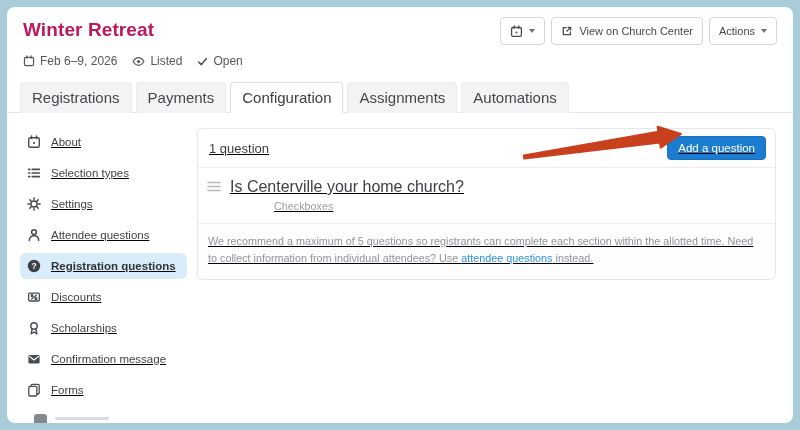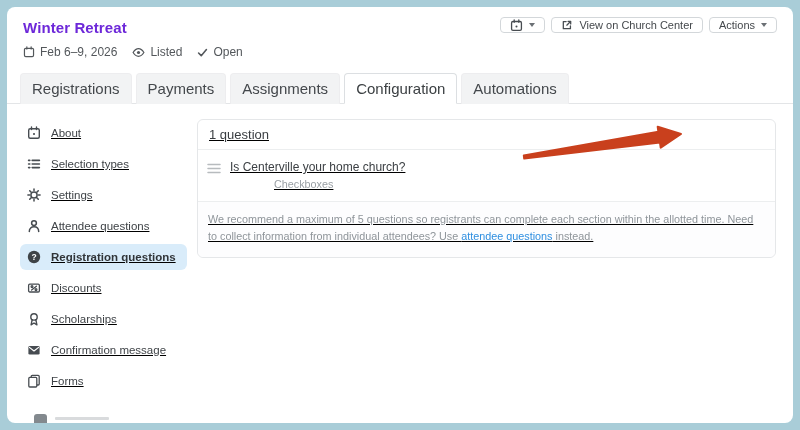--- a/index.html
+++ b/index.html
@@ -11,25 +11,25 @@
     overflow:hidden;
     -webkit-font-smoothing:antialiased;
   }
   .card {
     position:absolute; inset:7px;
     background:#fff; border-radius:8px; overflow:hidden;
   }
   
   .hdr { padding:10px 16px 0 16px; }
   .hdr-row { display:flex; justify-content:space-between; align-items:flex-start; }
-  .title { font-size:15px; font-weight:700; color:#6d28d9; letter-spacing:.1px; padding-top:2px; }
+  .title { font-size:19px; font-weight:700; color:#be185d; letter-spacing:.1px; padding-top:2px; }
   .toolbar { display:flex; gap:6px; }
   .btn {
     display:inline-flex; align-items:center; gap:6px;
-    height:16px; padding:0 9px; background:#fff;
+    height:28px; padding:0 9px; background:#fff;
     border:1px solid #d3d7da; border-radius:4px;
     font-size:11px; color:#44484c; cursor:pointer; white-space:nowrap;
   }
   .caret { width:0; height:0; border-left:3.5px solid transparent; border-right:3.5px solid transparent; border-top:4px solid #6b7075; }
   .meta { display:flex; gap:15px; margin-top:9px; align-items:center; }
   .meta-item { display:inline-flex; align-items:center; gap:5px; font-size:12px; color:#53575b; }
   .icon { display:inline-flex; flex:none; }
   
   .tabbar { margin-top:14px; padding:0 13px; border-bottom:1px solid #e3e5e7; display:flex; gap:4px; }
   .tab {
@@ -57,21 +57,21 @@
   .panel { border:1px solid #e5e7e9; border-radius:6px; background:#fff; }
   .panel-hd { display:flex; align-items:center; justify-content:space-between; padding:7px 9px; }
   .panel-title { font-size:13px; color:#393d41; padding-left:2px; }
   .btn-primary {
     background:#1b7cd0; border:1px solid #1671c2; color:#fff;
     font-size:11.5px; border-radius:4px; padding:5px 10px; cursor:pointer;
     font-family:"Liberation Sans", sans-serif;
   }
   .q-row { border-top:1px solid #eceeef; display:flex; align-items:flex-start; gap:9px; padding:10px 9px 11px 9px; cursor:pointer; }
   .drag { padding-top:3px; cursor:grab; }
-  .q-title { font-size:12px; color:#3c4044; }
+  .q-title { font-size:16px; color:#3c4044; }
   .q-type { font-size:10.8px; color:#999fa4; margin-top:4px;margin-left:44px; }
   .panel-note { border-top:1px solid #eceeef; padding:9px 10px 11px 10px; font-size:10.8px; line-height:1.6; color:#8f959a; border-radius:0 0 6px 6px; background:#fdfdfe; }
   .panel-note a { color:#2f8fe0; text-decoration:none; cursor:pointer; }
   
   .arrow-svg { position:absolute; left:508px; top:118px; pointer-events:none; }
   .partial-icon { position:absolute; left:27px; top:407px; width:13px; height:9px; background:#83898e; border-radius:3px 3px 0 0; }
   .partial-text { position:absolute; left:48px; top:410px; width:54px; height:3px; background:#d9dbdd; border-radius:1px; }
 </style>
 </head>
 <body>
@@ -134,22 +134,22 @@
           </svg>
         </span>
         <span>Open</span>
       </span>
     </div>
   </div>
 
   <div class="tabbar">
     <div class="tab">Registrations</div>
     <div class="tab">Payments</div>
+    <div class="tab active">Configuration</div>
     <div class="tab">Assignments</div>
-    <div class="tab active">Configuration</div>
     <div class="tab">Automations</div>
   </div>
 
   <div class="content">
 
     <div class="sidebar">
 
       <div class="side-item">
         <span class="icon">
           <svg width="14" height="14" viewBox="0 0 14 14" fill="none" stroke="#474c51" stroke-width="1.4" stroke-linecap="round">
@@ -242,20 +242,21 @@
         </span>
         <span>Forms</span>
       </div>
 
     </div>
 
     <div class="main">
       <div class="panel">
         <div class="panel-hd">
           <div class="panel-title">1 question</div>
+          <button class="btn-primary">Add a question</button>
         </div>
         <div class="q-row">
           <span class="icon drag">
             <svg width="14" height="11" viewBox="0 0 14 11" fill="none" stroke="#b7bbbe" stroke-width="1.5" stroke-linecap="round">
               <path d="M1 1.5 h12 M1 5.5 h12 M1 9.5 h12"></path>
             </svg>
           </span>
           <div>
             <div class="q-title">Is Centerville your home church?</div>
             <div class="q-type">Checkboxes</div>

